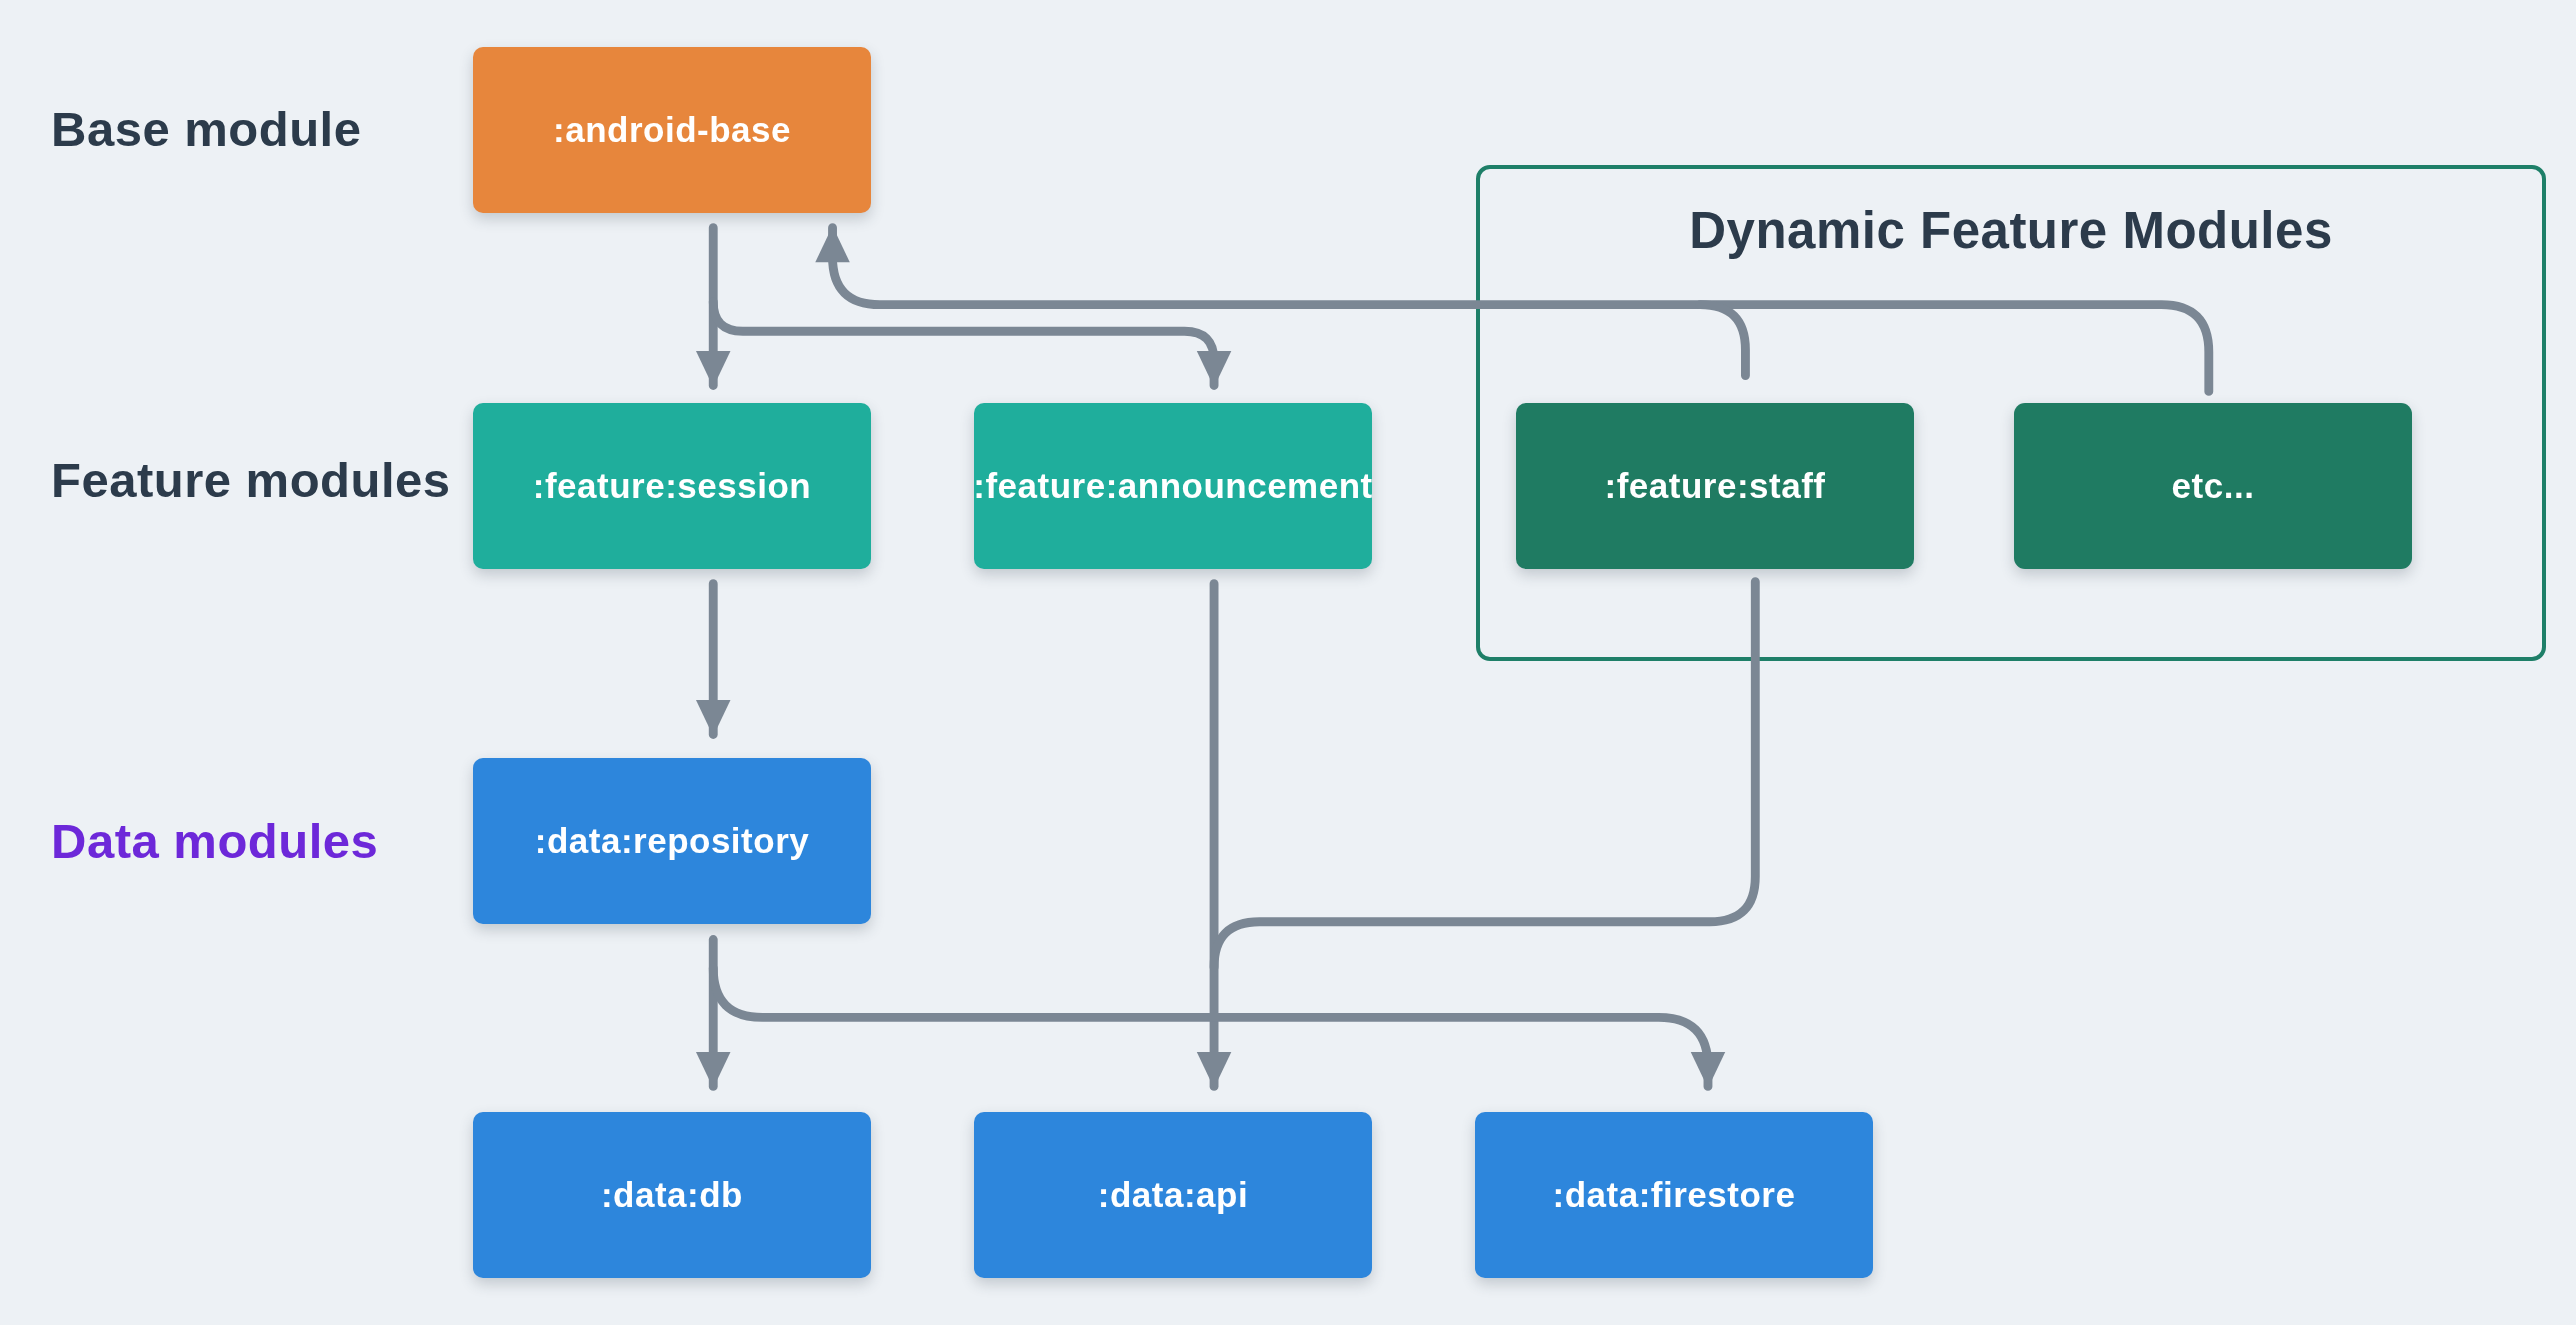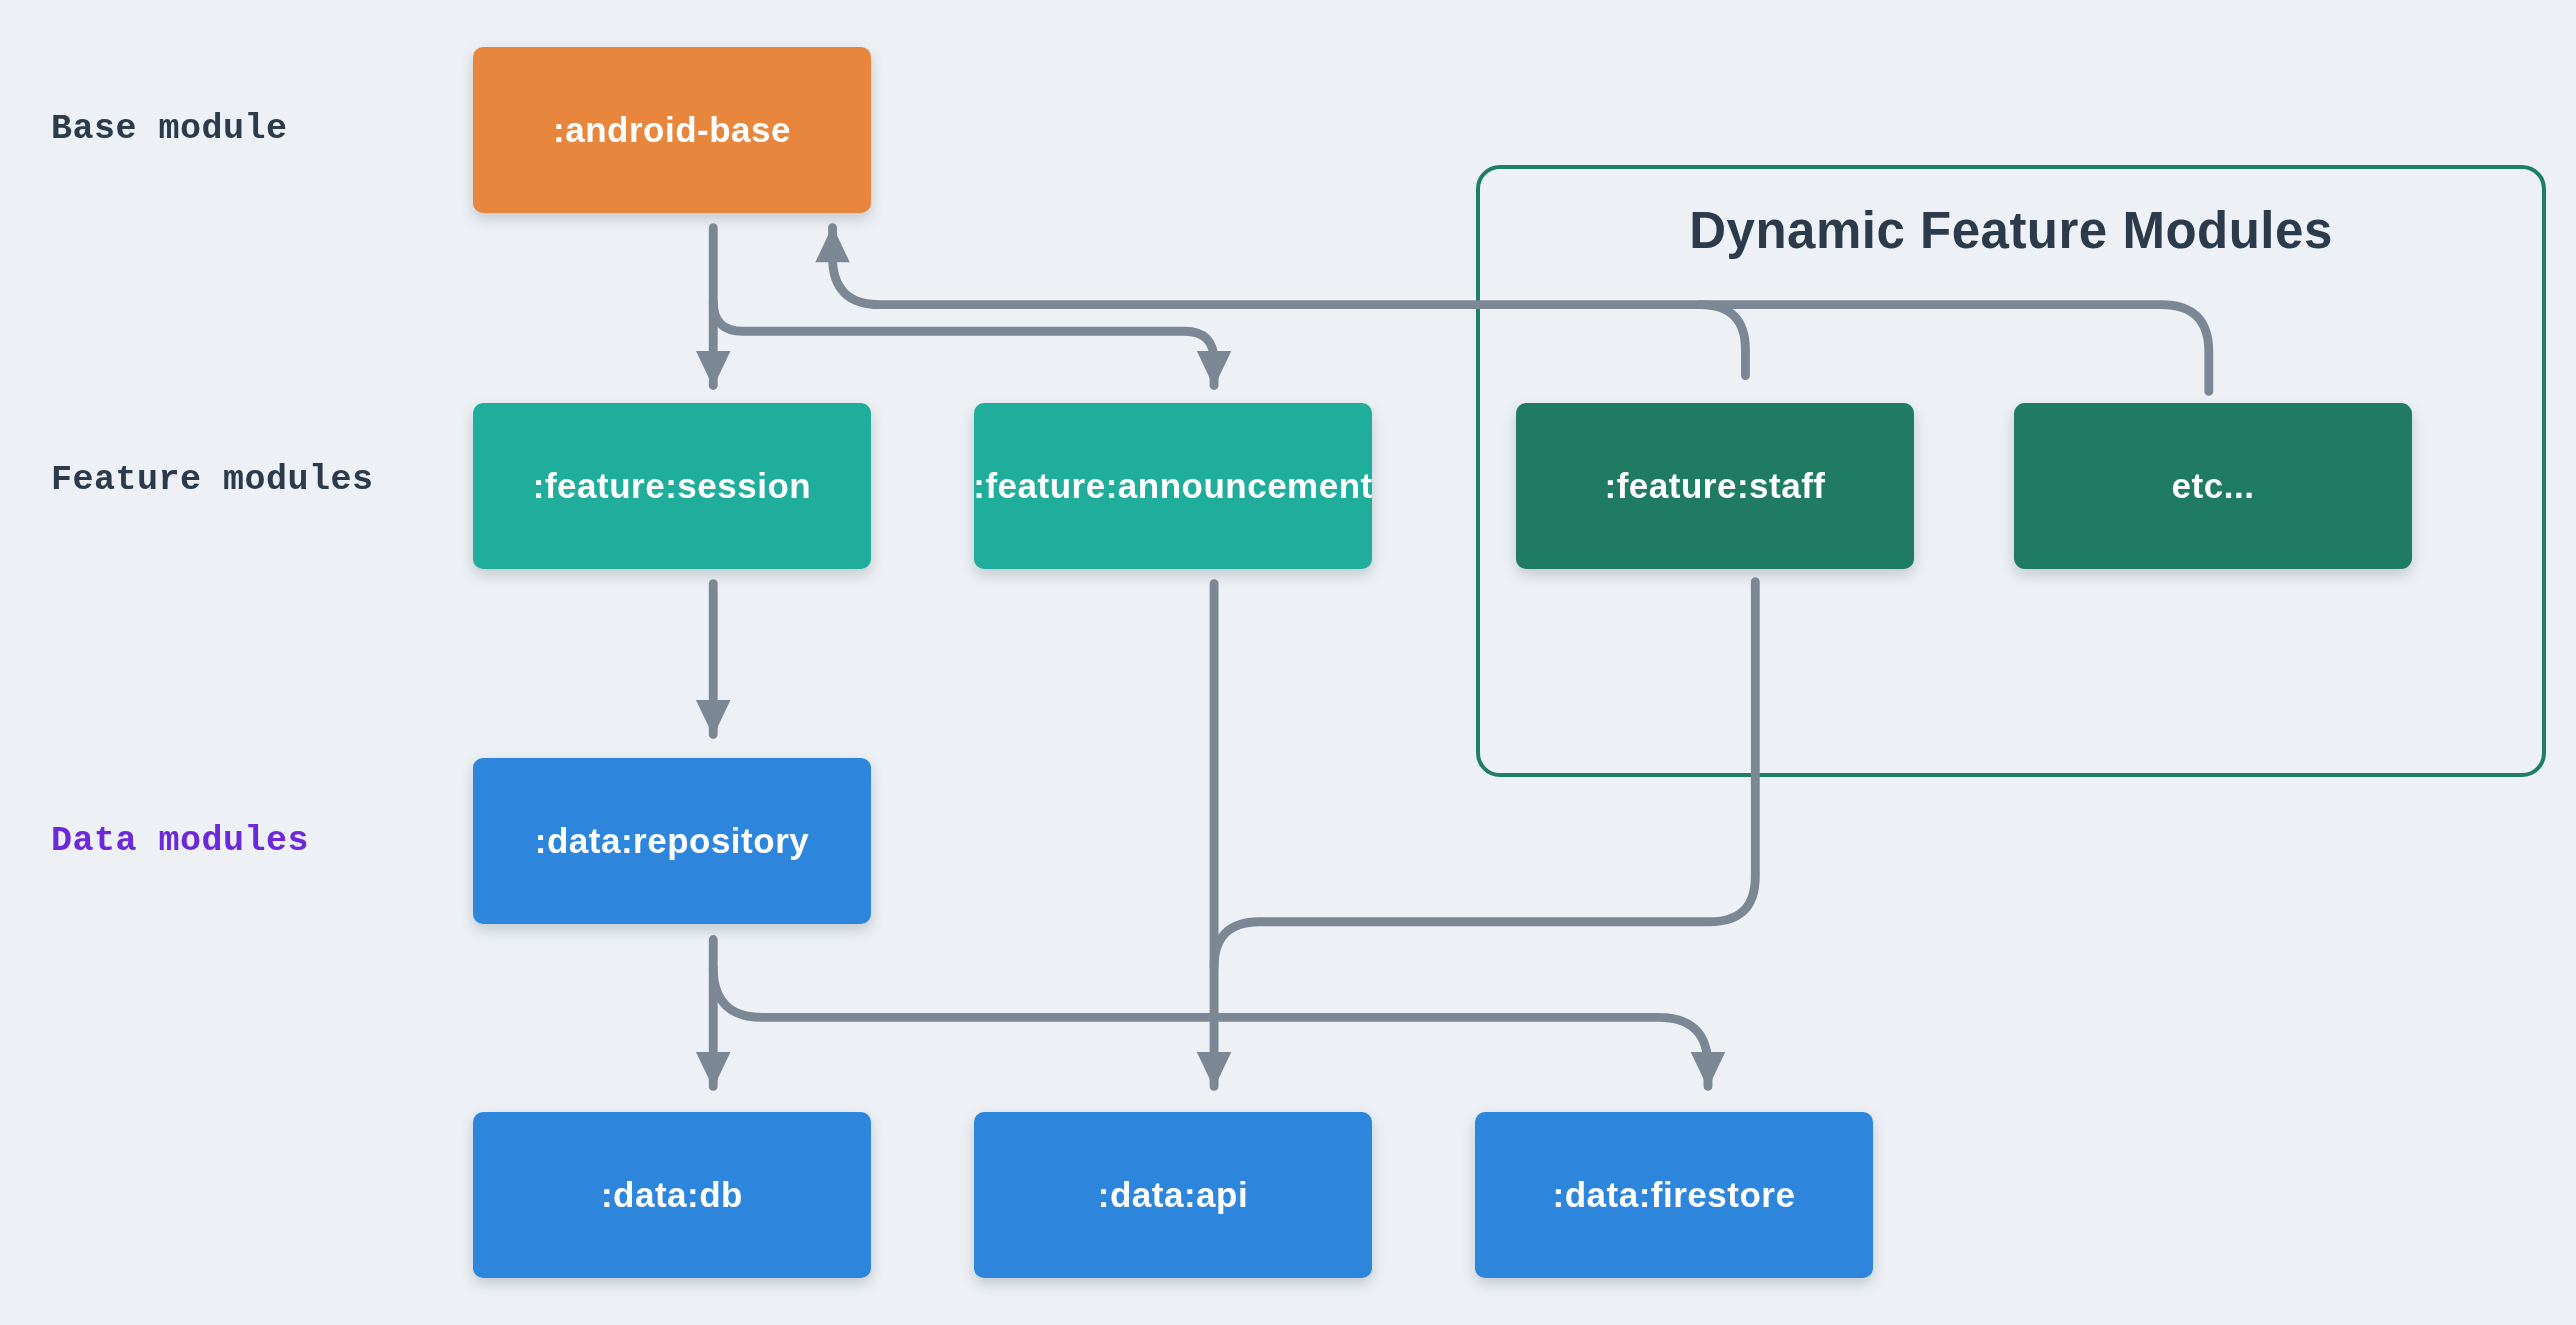--- a/index.html
+++ b/index.html
@@ -9,39 +9,38 @@
     height: 1325px;
     overflow: hidden;
     font-family: "Liberation Sans", sans-serif;
   }
 
   
   .rowlabel {
     position: absolute;
     left: 51px;
     transform: translateY(-50%);
-    font-size: 35px;
+    font-size: 49px;
     font-weight: 700;
     letter-spacing: 0.5px;
     white-space: nowrap;
-    font-family: Liberation Mono, monospace;
   }
   .rl-base    { top: 129px; }
   .rl-feature { top: 480px; }
   .rl-data    { top: 841px; }
 
   
   .group {
     position: absolute;
     left: 1476px;
     top: 165px;
     width: 1070px;
-    height: 612px;
+    height: 496px;
     border: 4px solid;
-    border-radius: 24px;
+    border-radius: 14px;
     box-sizing: border-box;
     z-index: 1;
   }
   .group-title {
     position: absolute;
     top: 32px;
     left: 0;
     width: 100%;
     text-align: center;
     font-size: 51px;

